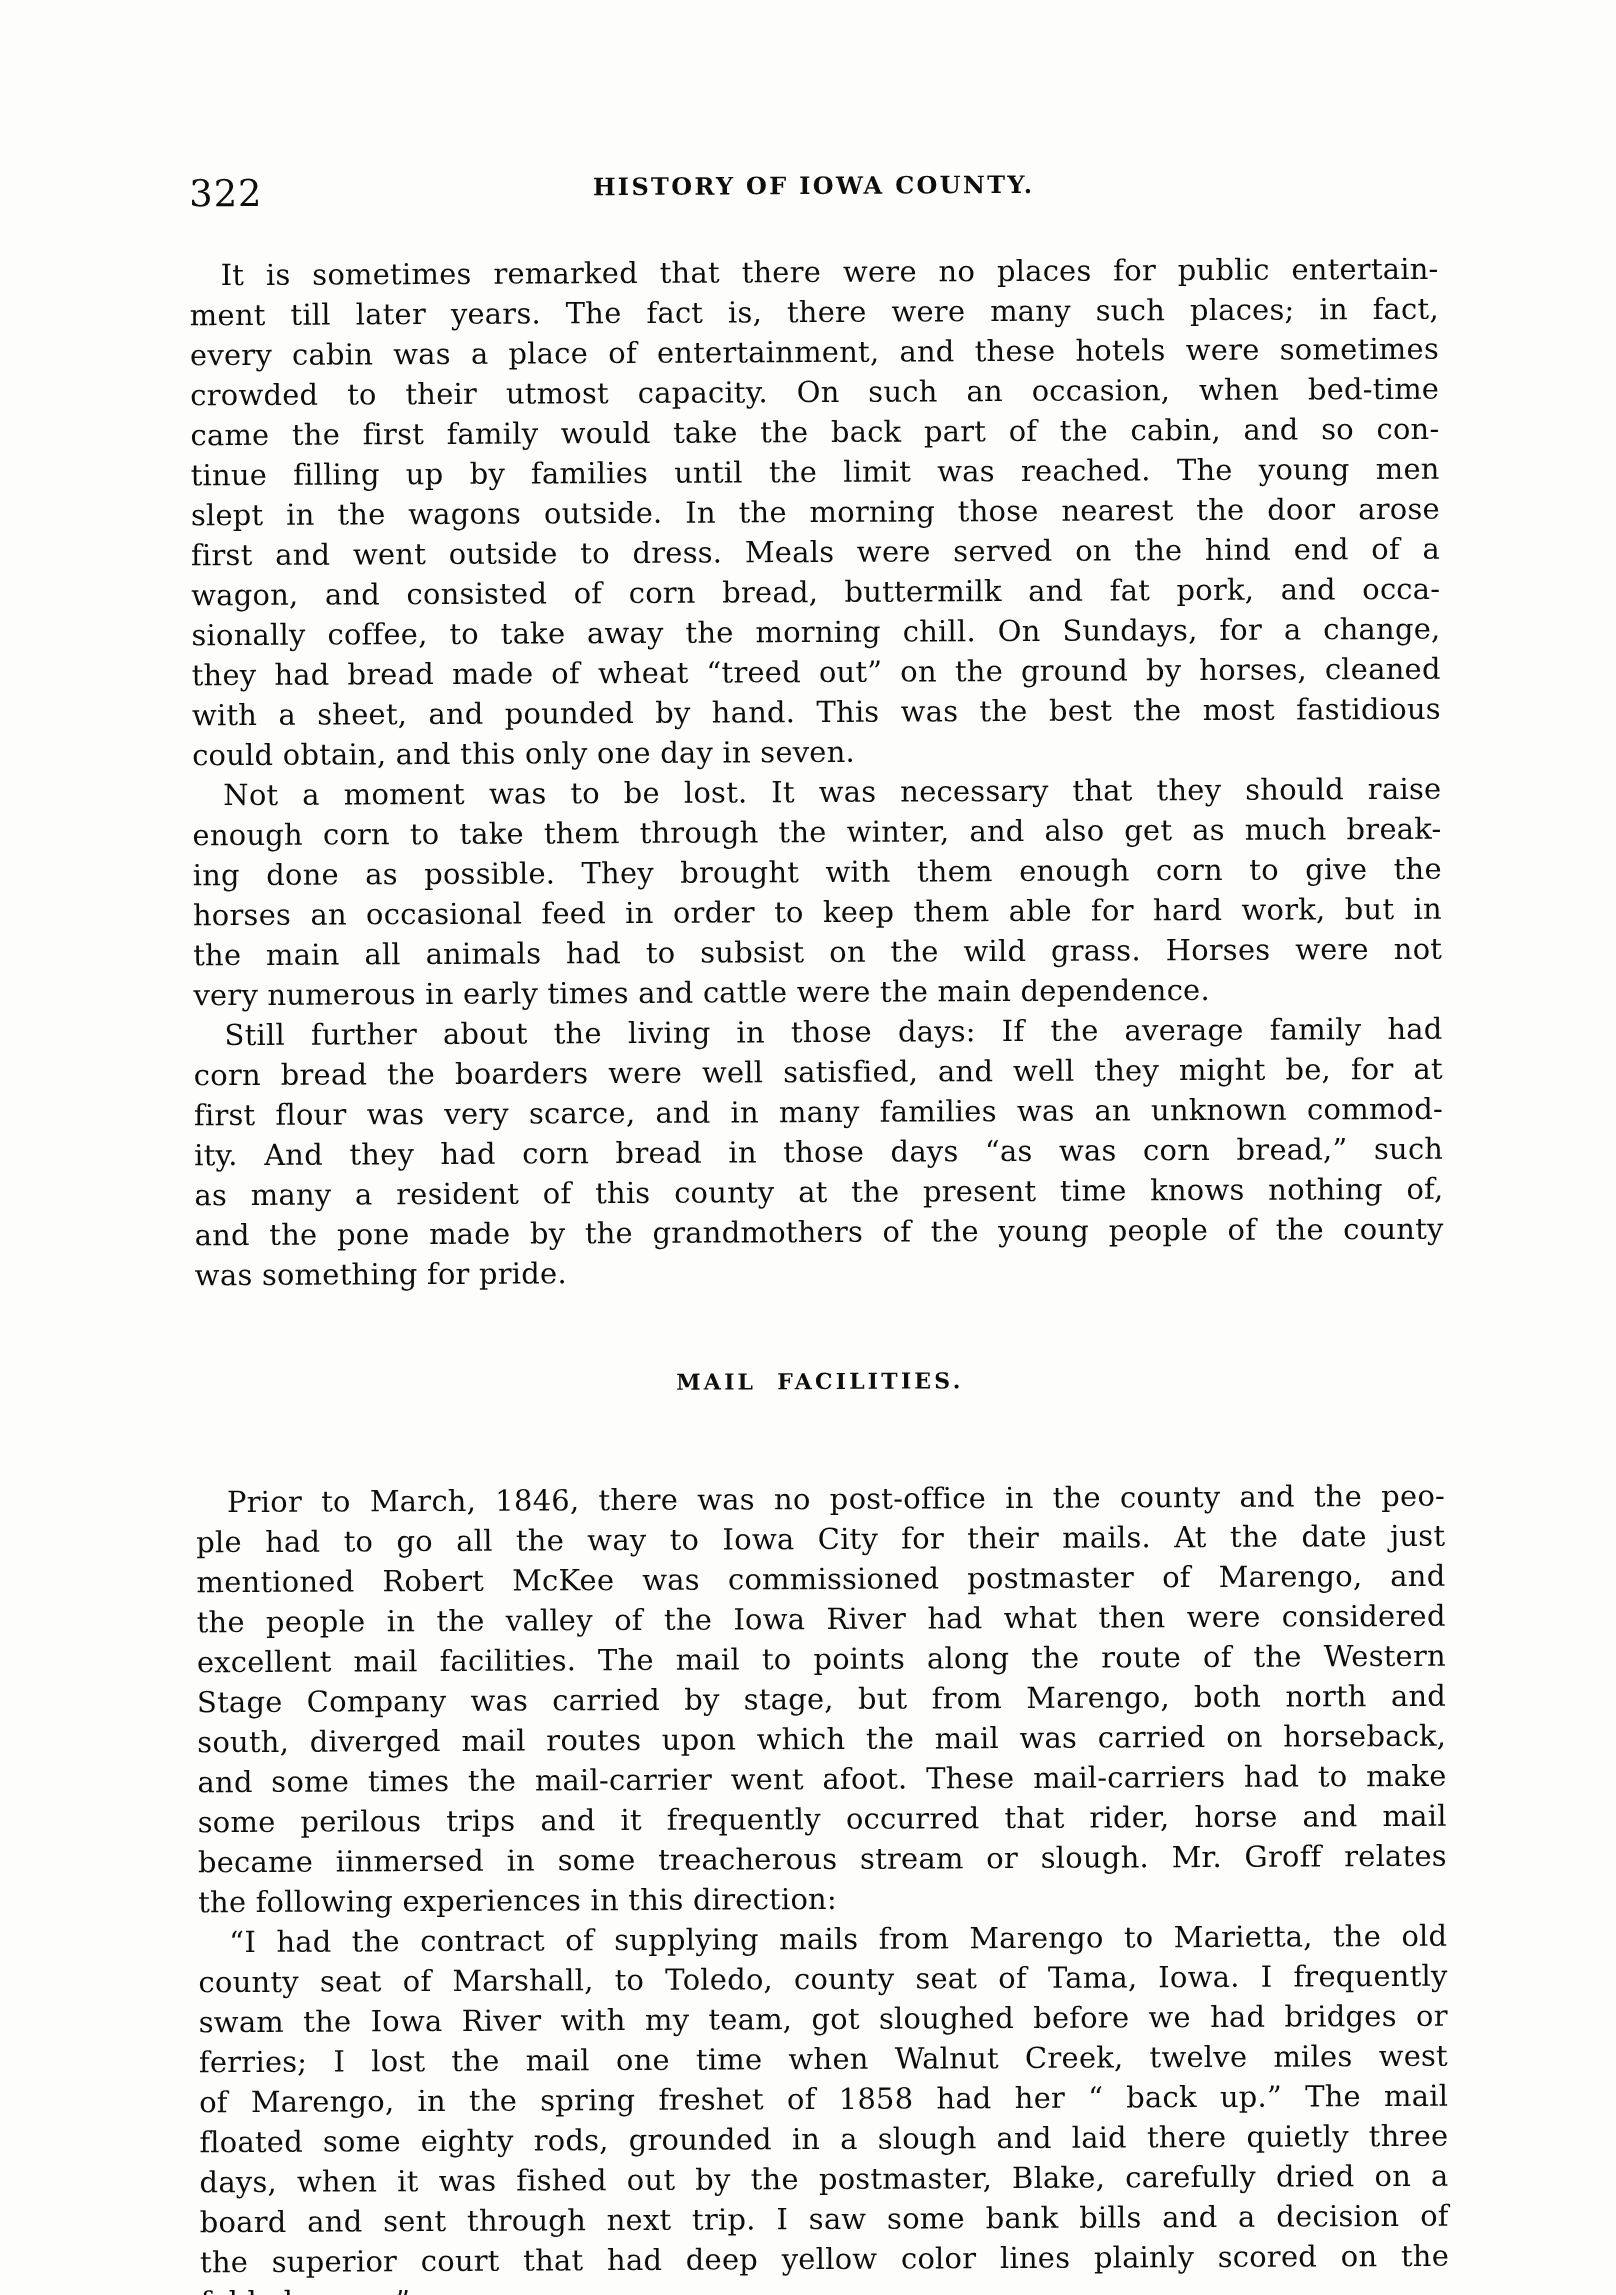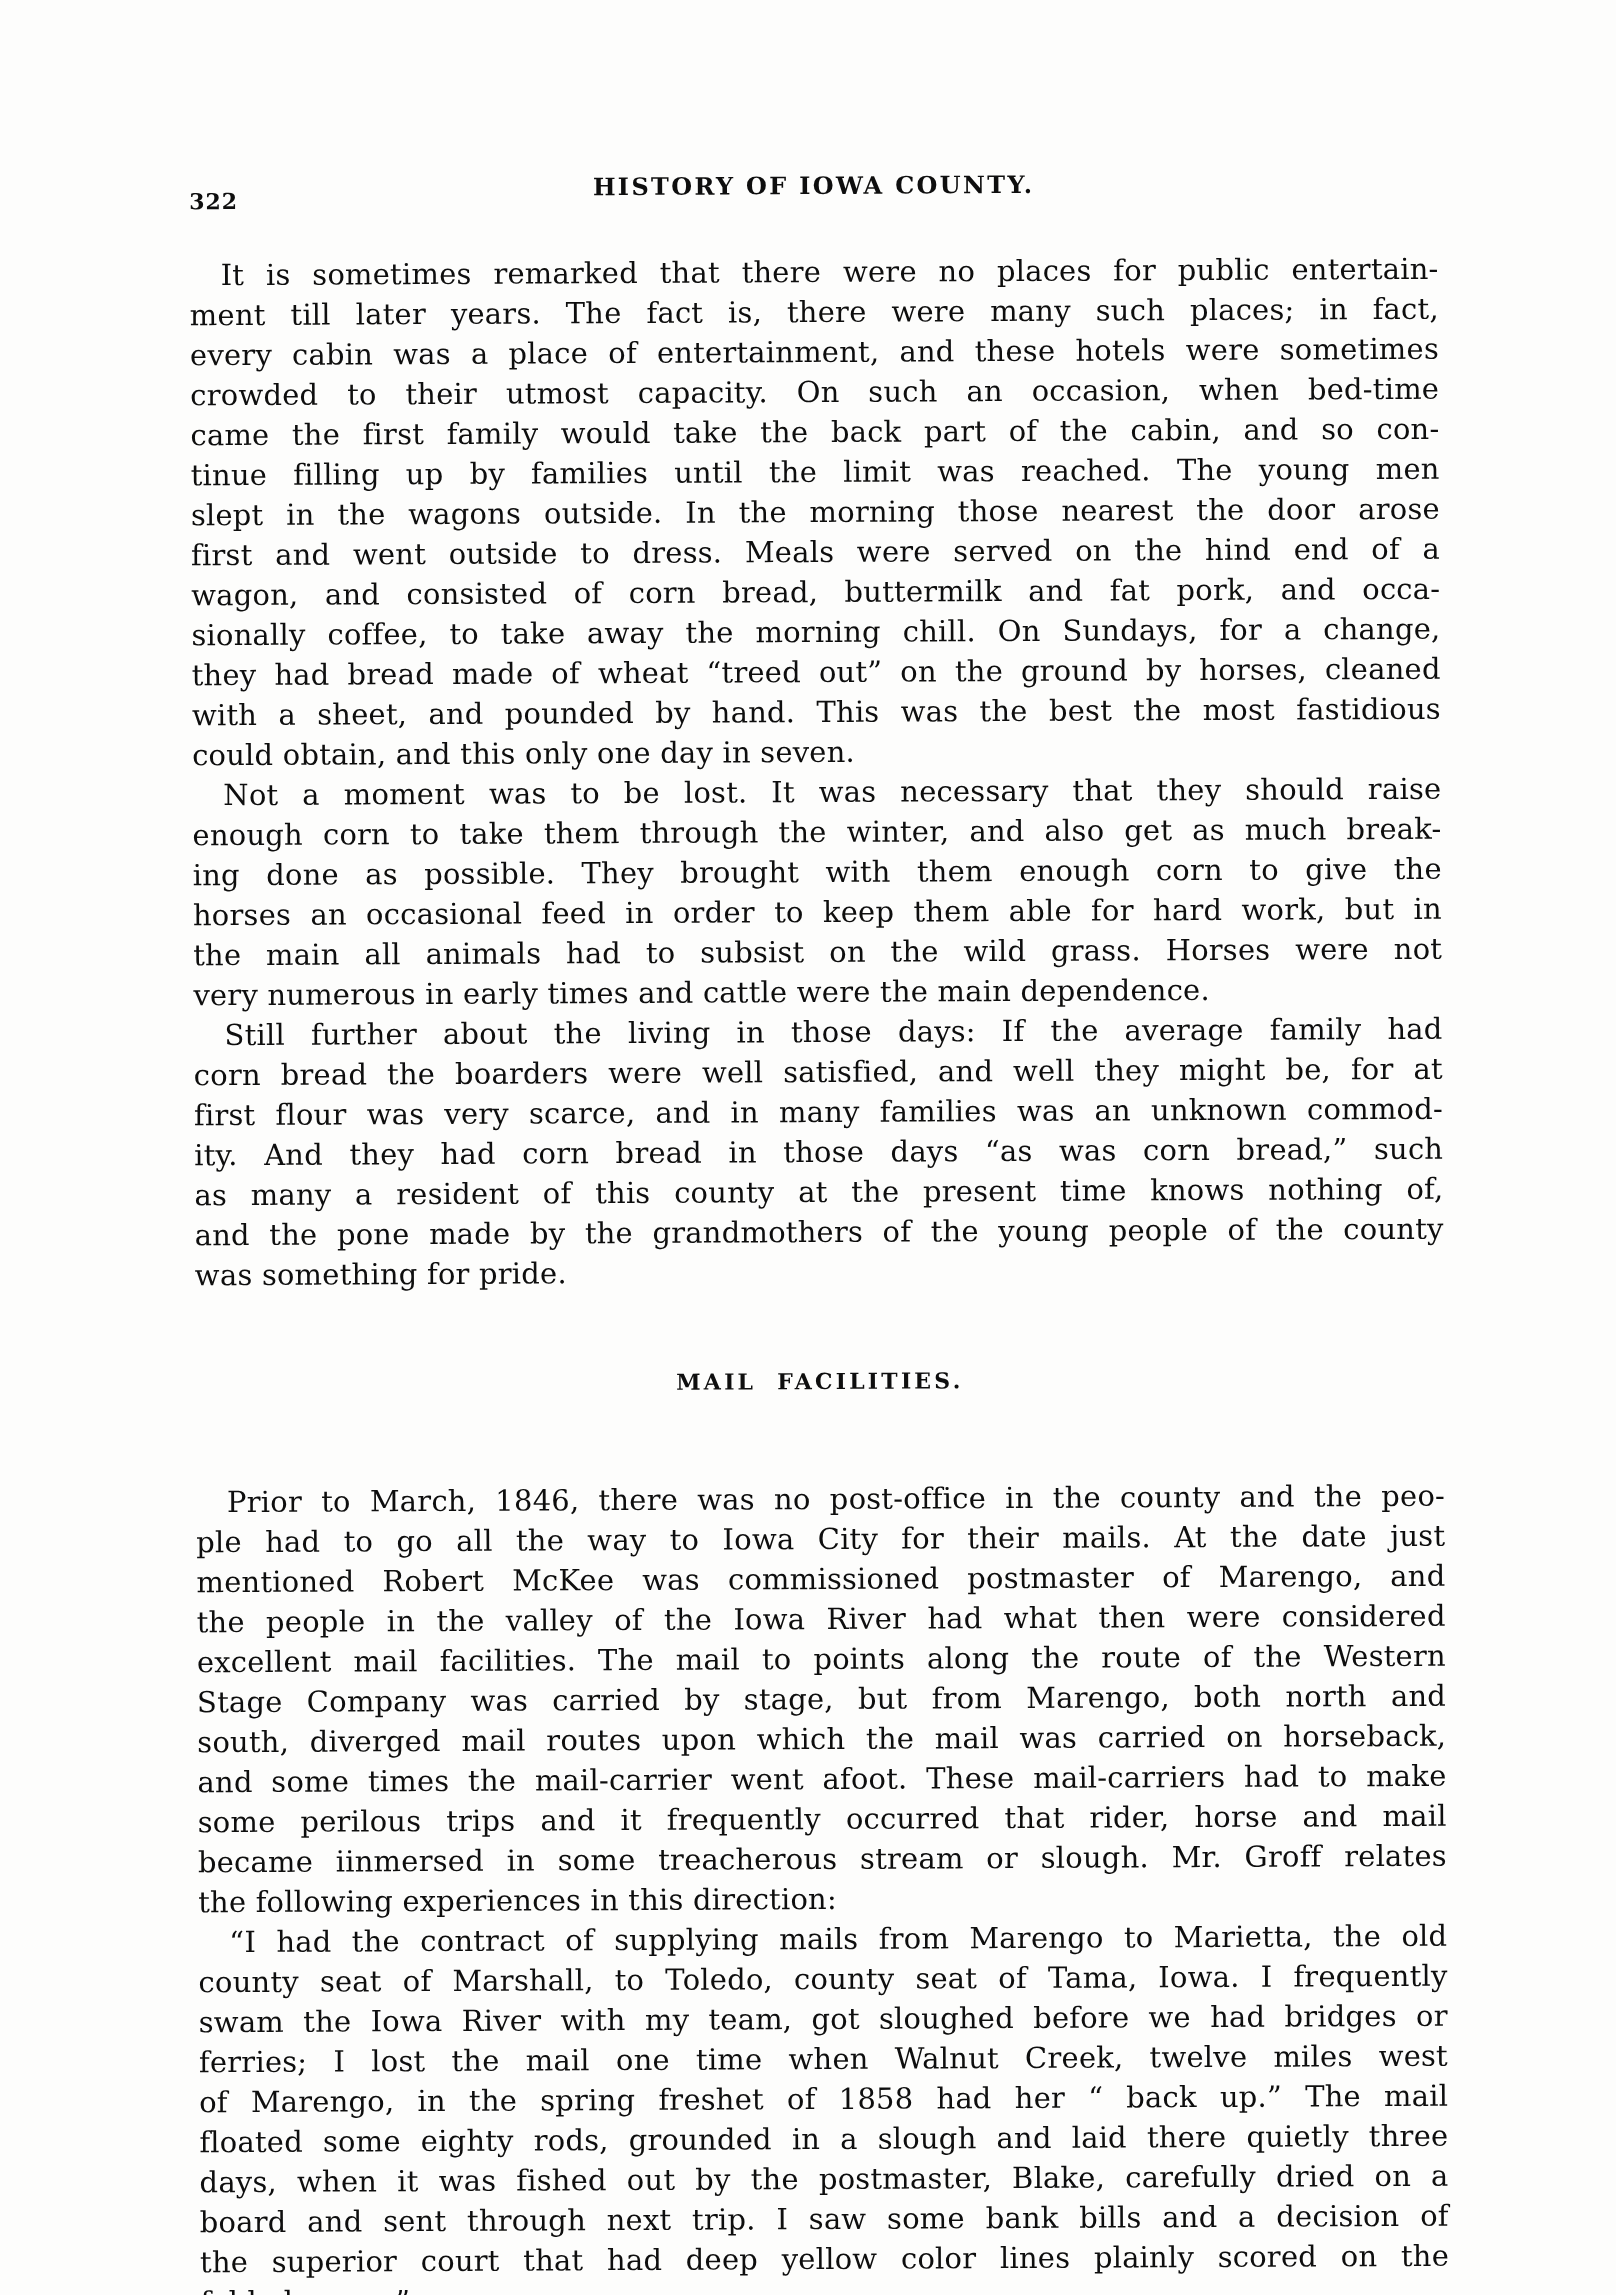--- a/index.html
+++ b/index.html
@@ -25,23 +25,23 @@
     transform-origin: 50% 40%;
   }
   .header {
     position: relative;
     margin-top: 169px;
     height: 33px;
   }
   .pagenum {
     position: absolute;
     left: 0;
-    top: 16px;
-    font-size: 22px;
-    font-weight: 700;
+    top: 0;
+    font-size: 37px;
+    font-weight: 400;
     letter-spacing: 0.9px;
   }
   .running {
     display: block;
     text-align: center;
     font-size: 24px;
     font-weight: 700;
     letter-spacing: 2.3px;
     padding-top: 1.8px;
   }

